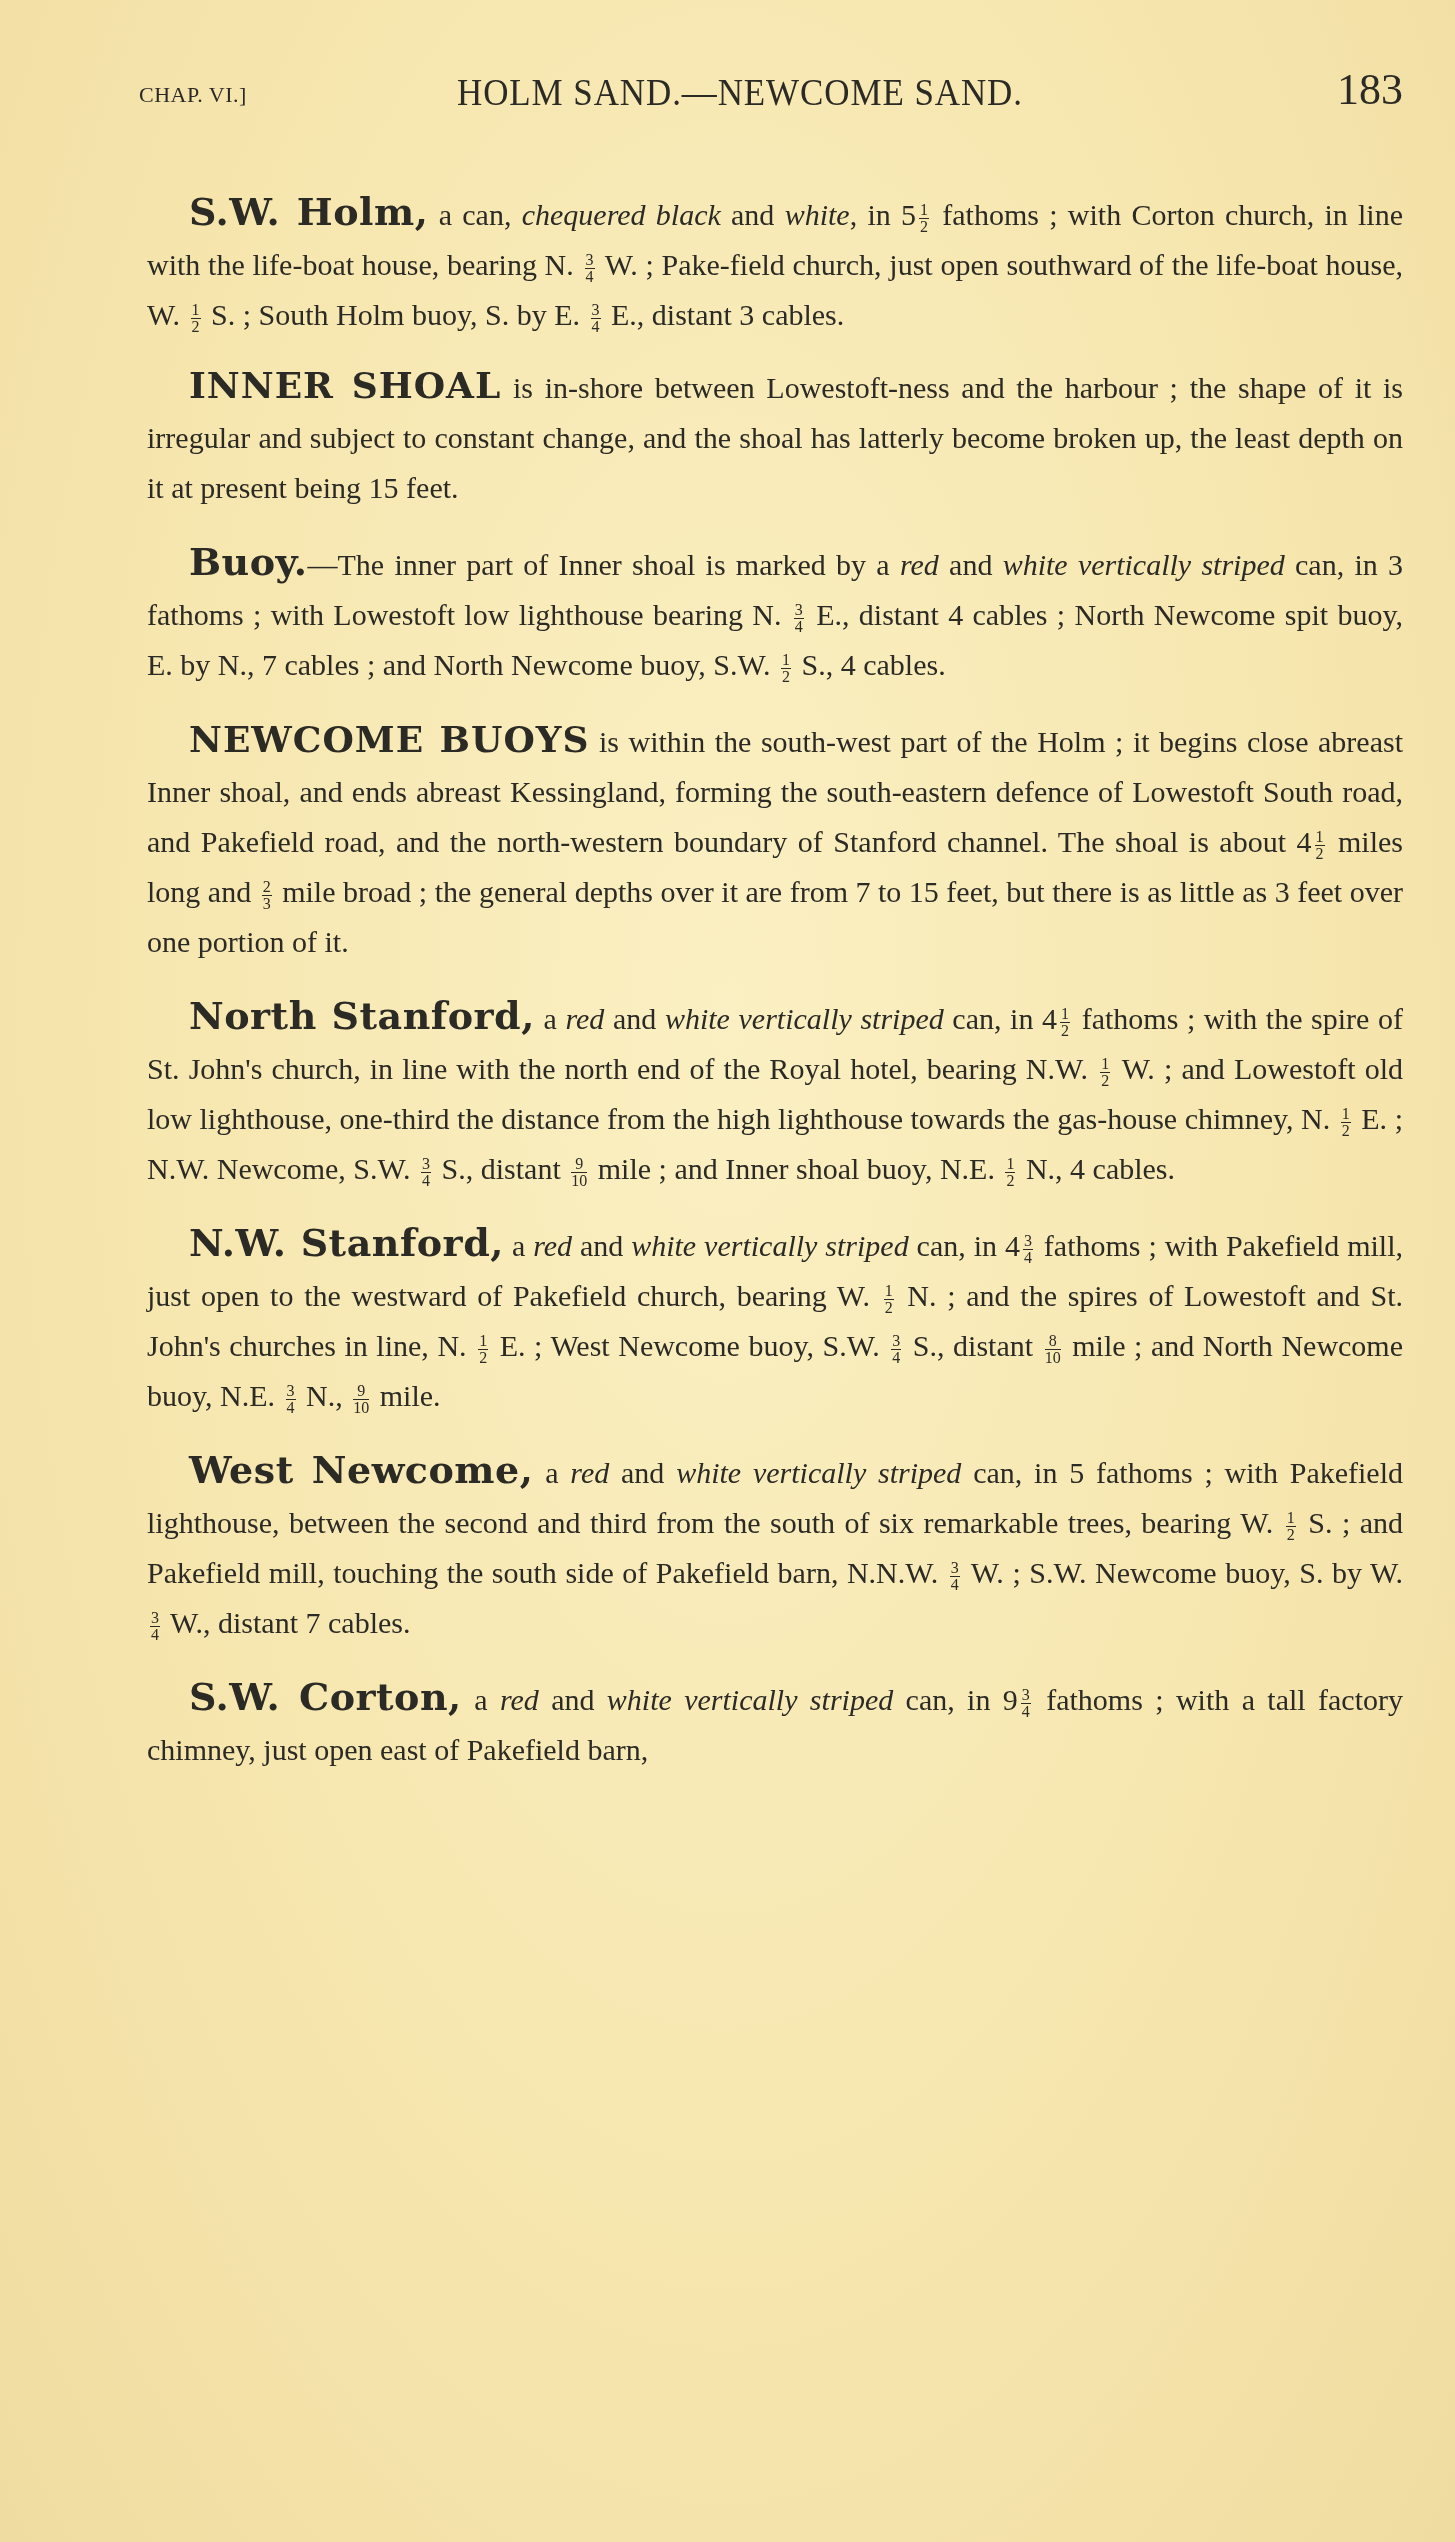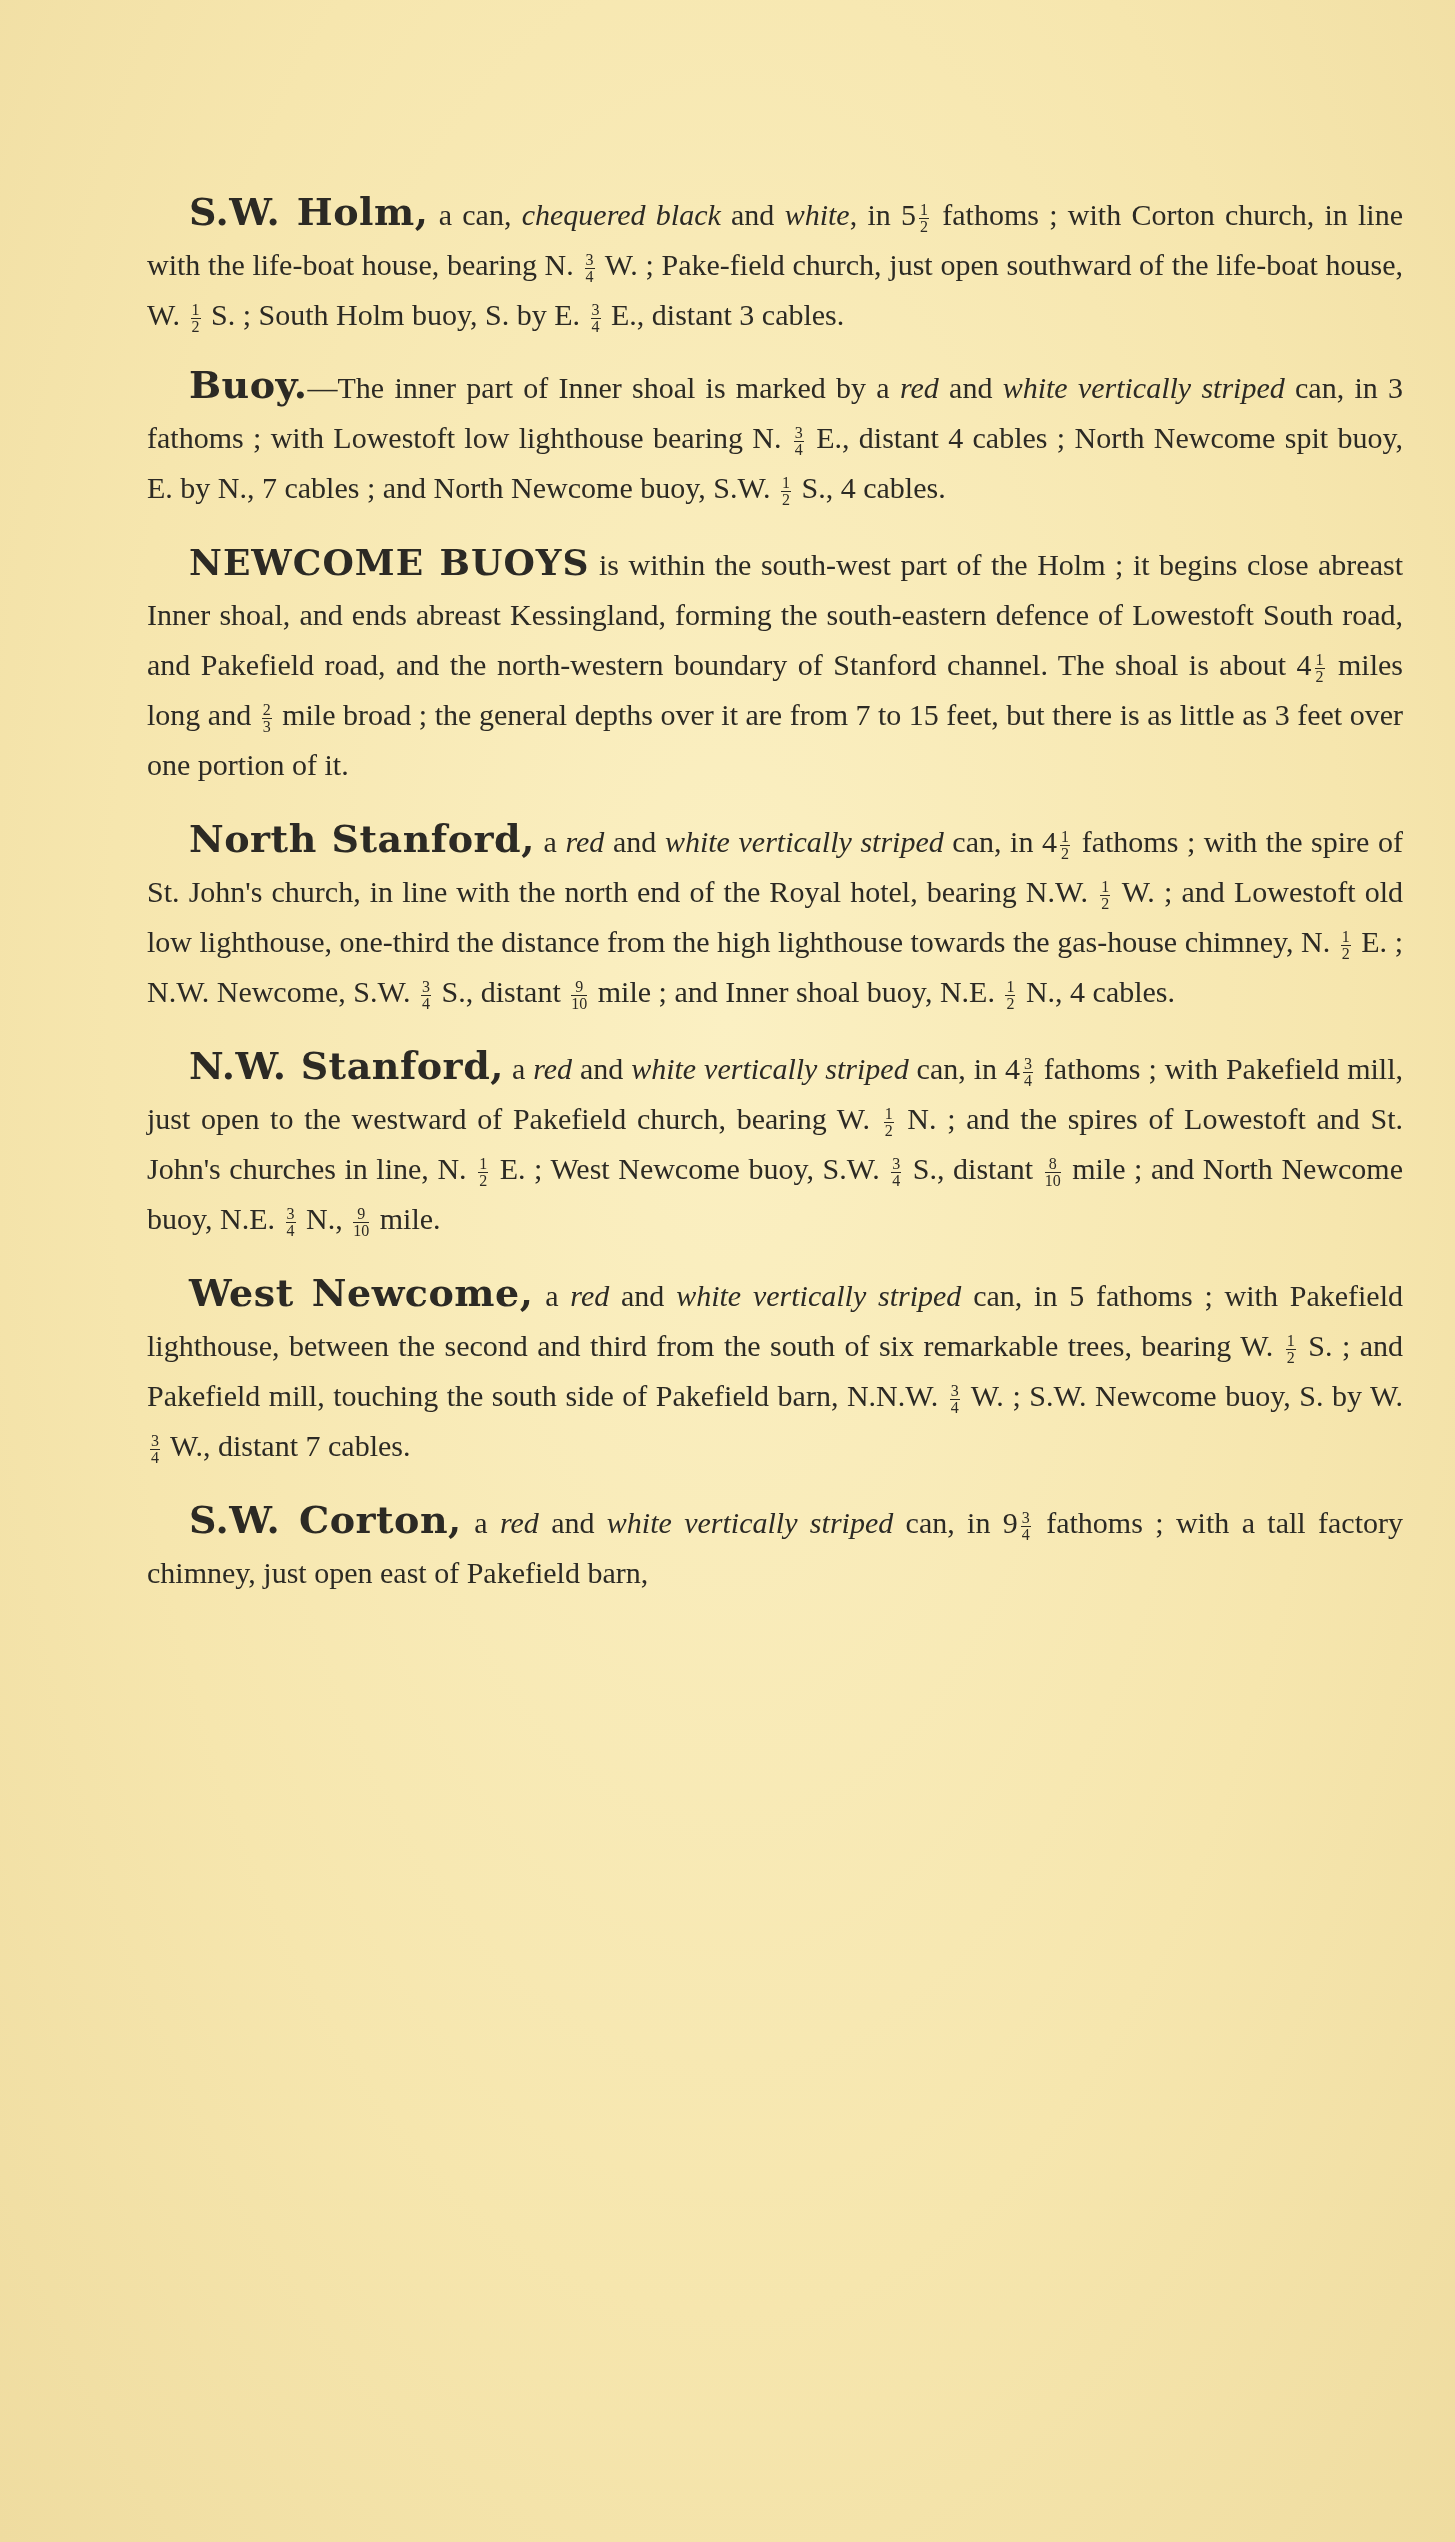--- a/index.html
+++ b/index.html
@@ -28,28 +28,37 @@
   i { font-style: italic; }
   .frac { display: inline-block; vertical-align: middle; font-size: 16px; line-height: 16px; text-align: center; margin: 0 3px; text-indent: 0; }
   .frac span { display: block; }
   .frac .num { border-bottom: 1px solid #2c2a24; padding: 0 1px; }
 </style>
 </head>
 <body>
 
 <div class="page">
 
+  <div class="running-head">
+    <span class="rh-chap">CHAP. VI.]</span>
+    <span class="rh-title">HOLM SAND.—NEWCOME SAND.</span>
+    <span class="rh-page">183</span>
+  </div>
 
   <div class="body">
 
     <p class="para" style="margin-bottom:20px;">
       <span class="hd">S.W. Holm,</span>
       <span>a can, </span><i>chequered black</i><span> and </span><i>white</i><span>, in 5</span><span class="frac"><span class="num">1</span><span>2</span></span><span> fathoms ; with Corton church, in line with the life-boat house, bearing N. </span><span class="frac"><span class="num">3</span><span>4</span></span><span> W. ; Pake-field church, just open southward of the life-boat house, W. </span><span class="frac"><span class="num">1</span><span>2</span></span><span> S. ; South Holm buoy, S. by E. </span><span class="frac"><span class="num">3</span><span>4</span></span><span> E., distant 3 cables.</span>
     </p>
 
+    <p class="para">
+      <span class="hd-caps">INNER SHOAL</span>
+      <span>is in-shore between Lowestoft-ness and the harbour ; the shape of it is irregular and subject to constant change, and the shoal has latterly become broken up, the least depth on it at present being 15 feet.</span>
+    </p>
 
     <p class="para">
       <span class="hd">Buoy.</span><span>—The inner part of Inner shoal is marked by a </span><i>red</i><span> and </span><i>white vertically striped</i><span> can, in 3 fathoms ; with Lowestoft low lighthouse bearing N. </span><span class="frac"><span class="num">3</span><span>4</span></span><span> E., distant 4 cables ; North Newcome spit buoy, E. by N., 7 cables ; and North Newcome buoy, S.W. </span><span class="frac"><span class="num">1</span><span>2</span></span><span> S., 4 cables.</span>
     </p>
 
     <p class="para">
       <span class="hd-caps">NEWCOME BUOYS</span>
       <span>is within the south-west part of the Holm ; it begins close abreast Inner shoal, and ends abreast Kessingland, forming the south-eastern defence of Lowestoft South road, and Pakefield road, and the north-western boundary of Stanford channel. The shoal is about 4</span><span class="frac"><span class="num">1</span><span>2</span></span><span> miles long and </span><span class="frac"><span class="num">2</span><span>3</span></span><span> mile broad ; the general depths over it are from 7 to 15 feet, but there is as little as 3 feet over one portion of it.</span>
     </p>
 

